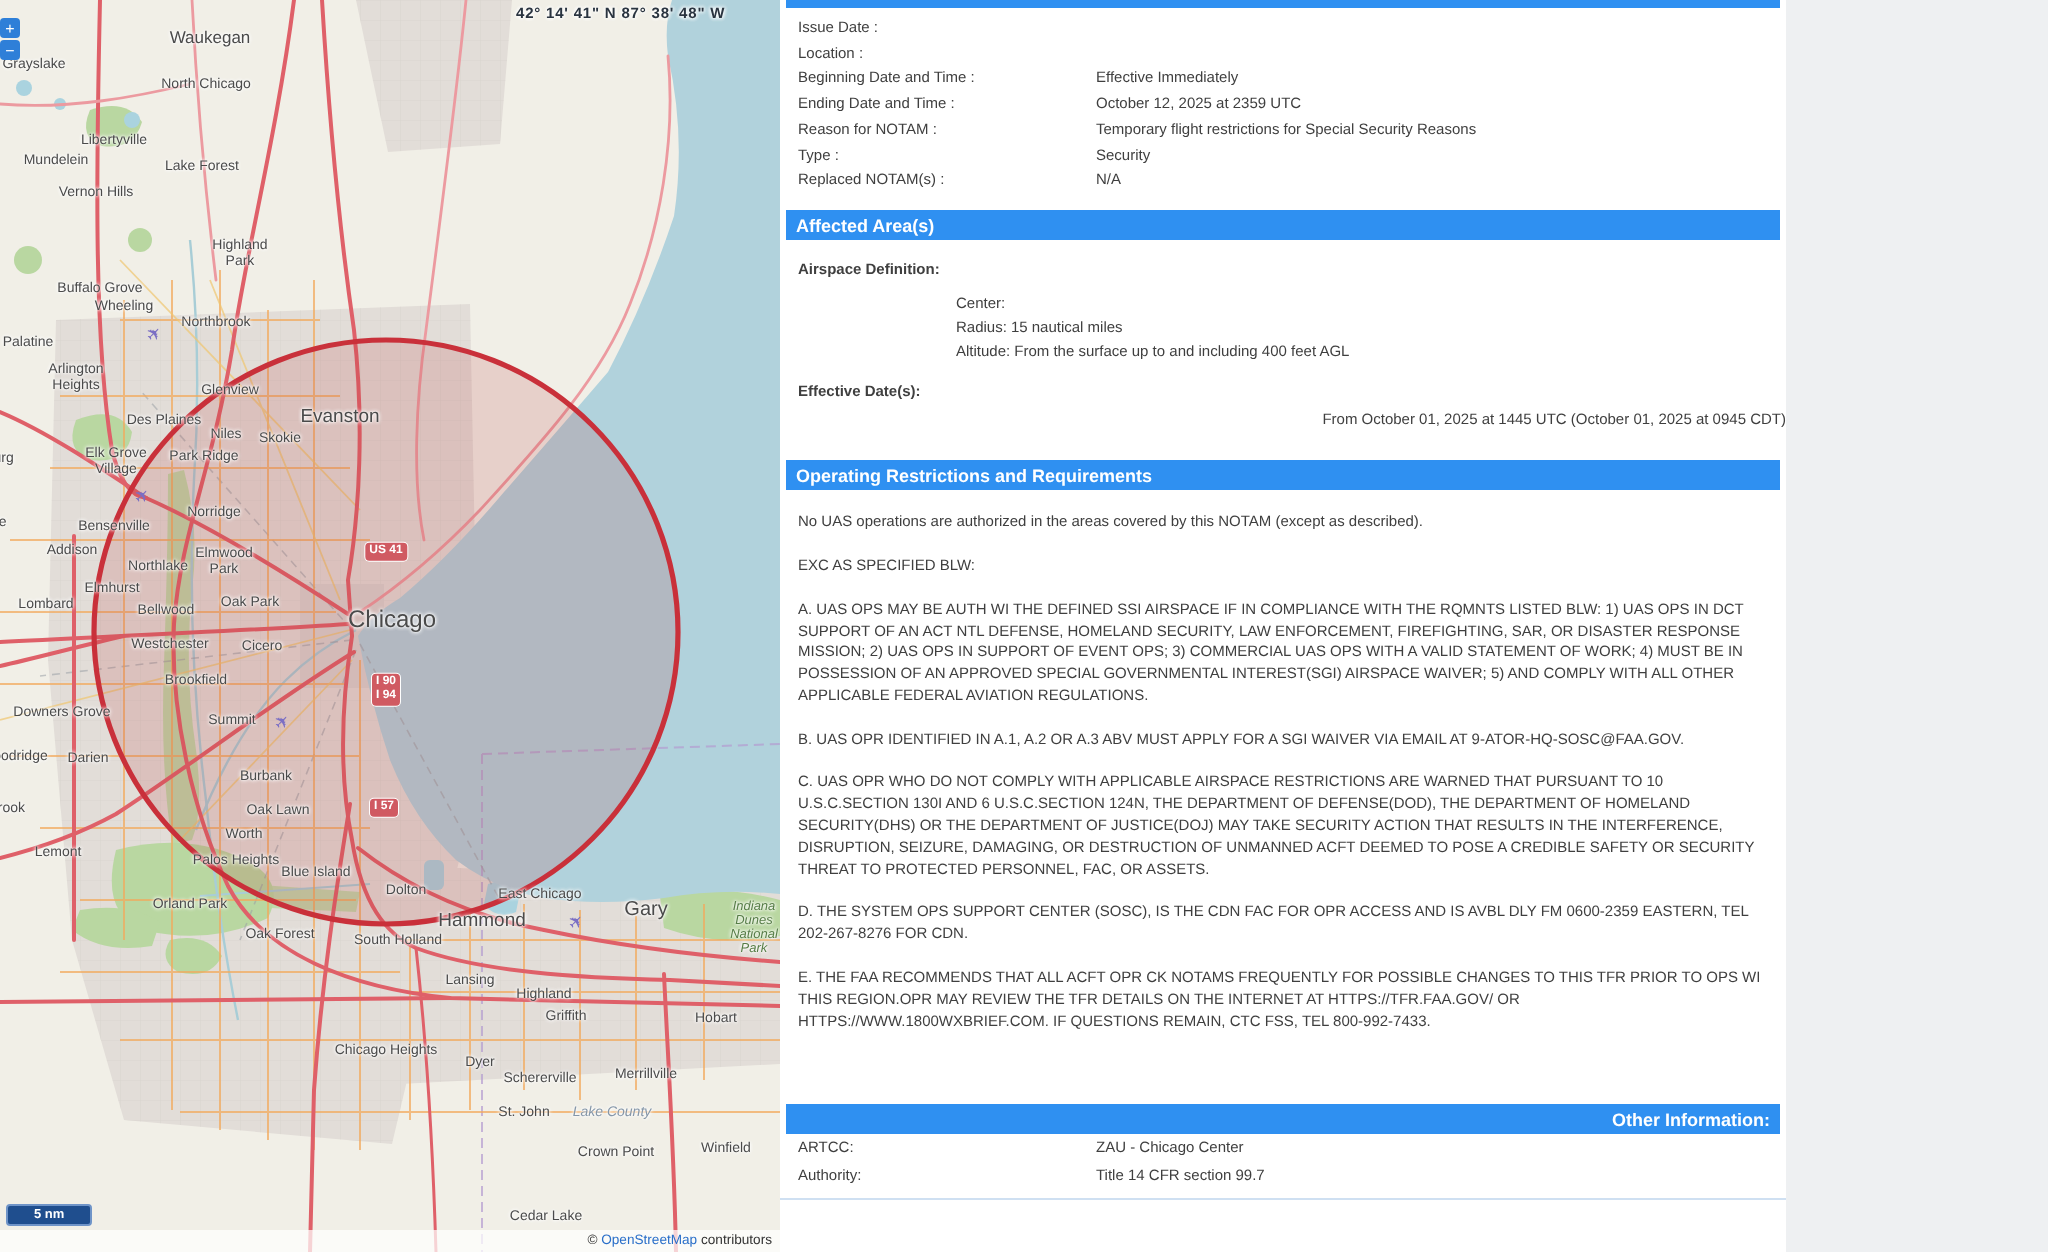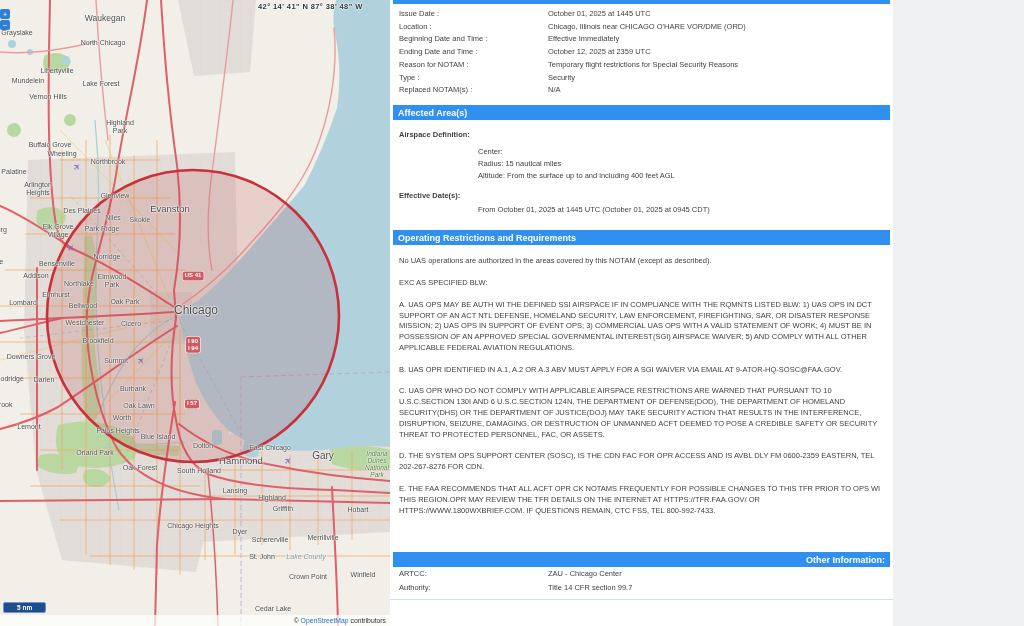--- a/index.html
+++ b/index.html
@@ -252,25 +252,23 @@
     <a href="#">OpenStreetMap</a><span> contributors</span>
   </div>
 </div>
 
 <div class="panel">
   <div class="content">
     <div class="topbar"></div>
 
     <div class="kv">
         <span class="k">Issue Date :</span>
-        <span class="v">October 01, 2025 at 1445 UTC</span>
       </div>
     <div class="kv">
         <span class="k">Location :</span>
-        <span class="v">Chicago, Illinois near CHICAGO O'HARE VOR/DME (ORD)</span>
       </div>
     <div class="kv">
         <span class="k">Beginning Date and Time :</span>
         <span class="v">Effective Immediately</span>
       </div>
     <div class="kv">
         <span class="k">Ending Date and Time :</span>
         <span class="v">October 12, 2025 at 2359 UTC</span>
       </div>
     <div class="kv">
@@ -296,21 +294,21 @@
       <div class="crow">
         <span class="cl">Radius:</span>
         <span class="cv">15 nautical miles</span>
       </div>
       <div class="crow">
         <span class="cl">Altitude:</span>
         <span class="cv">From the surface up to and including 400 feet AGL</span>
       </div>
     </div>
     <div class="sub">Effective Date(s):</div>
-    <div class="cblock" style="margin-top:3px;">
+    <div class="cblock" style="margin-top:3px;text-align:right;">
       <div>From October 01, 2025 at 1445 UTC (October 01, 2025 at 0945 CDT)</div>
     </div>
 
     <div class="hdr hdr2">Operating Restrictions and Requirements</div>
 
     <div class="para">No UAS operations are authorized in the areas covered by this NOTAM (except as described).</div>
     <div class="para">EXC AS SPECIFIED BLW:</div>
     <div class="para">A. UAS OPS MAY BE AUTH WI THE DEFINED SSI AIRSPACE IF IN COMPLIANCE WITH THE RQMNTS LISTED BLW: 1) UAS OPS IN DCT SUPPORT OF AN ACT NTL DEFENSE, HOMELAND SECURITY, LAW ENFORCEMENT, FIREFIGHTING, SAR, OR DISASTER RESPONSE MISSION; 2) UAS OPS IN SUPPORT OF EVENT OPS; 3) COMMERCIAL UAS OPS WITH A VALID STATEMENT OF WORK; 4) MUST BE IN POSSESSION OF AN APPROVED SPECIAL GOVERNMENTAL INTEREST(SGI) AIRSPACE WAIVER; 5) AND COMPLY WITH ALL OTHER APPLICABLE FEDERAL AVIATION REGULATIONS.</div>
     <div class="para">B. UAS OPR IDENTIFIED IN A.1, A.2 OR A.3 ABV MUST APPLY FOR A SGI WAIVER VIA EMAIL AT 9-ATOR-HQ-SOSC@FAA.GOV.</div>
     <div class="para">C. UAS OPR WHO DO NOT COMPLY WITH APPLICABLE AIRSPACE RESTRICTIONS ARE WARNED THAT PURSUANT TO 10 U.S.C.SECTION 130I AND 6 U.S.C.SECTION 124N, THE DEPARTMENT OF DEFENSE(DOD), THE DEPARTMENT OF HOMELAND SECURITY(DHS) OR THE DEPARTMENT OF JUSTICE(DOJ) MAY TAKE SECURITY ACTION THAT RESULTS IN THE INTERFERENCE, DISRUPTION, SEIZURE, DAMAGING, OR DESTRUCTION OF UNMANNED ACFT DEEMED TO POSE A CREDIBLE SAFETY OR SECURITY THREAT TO PROTECTED PERSONNEL, FAC, OR ASSETS.</div>

